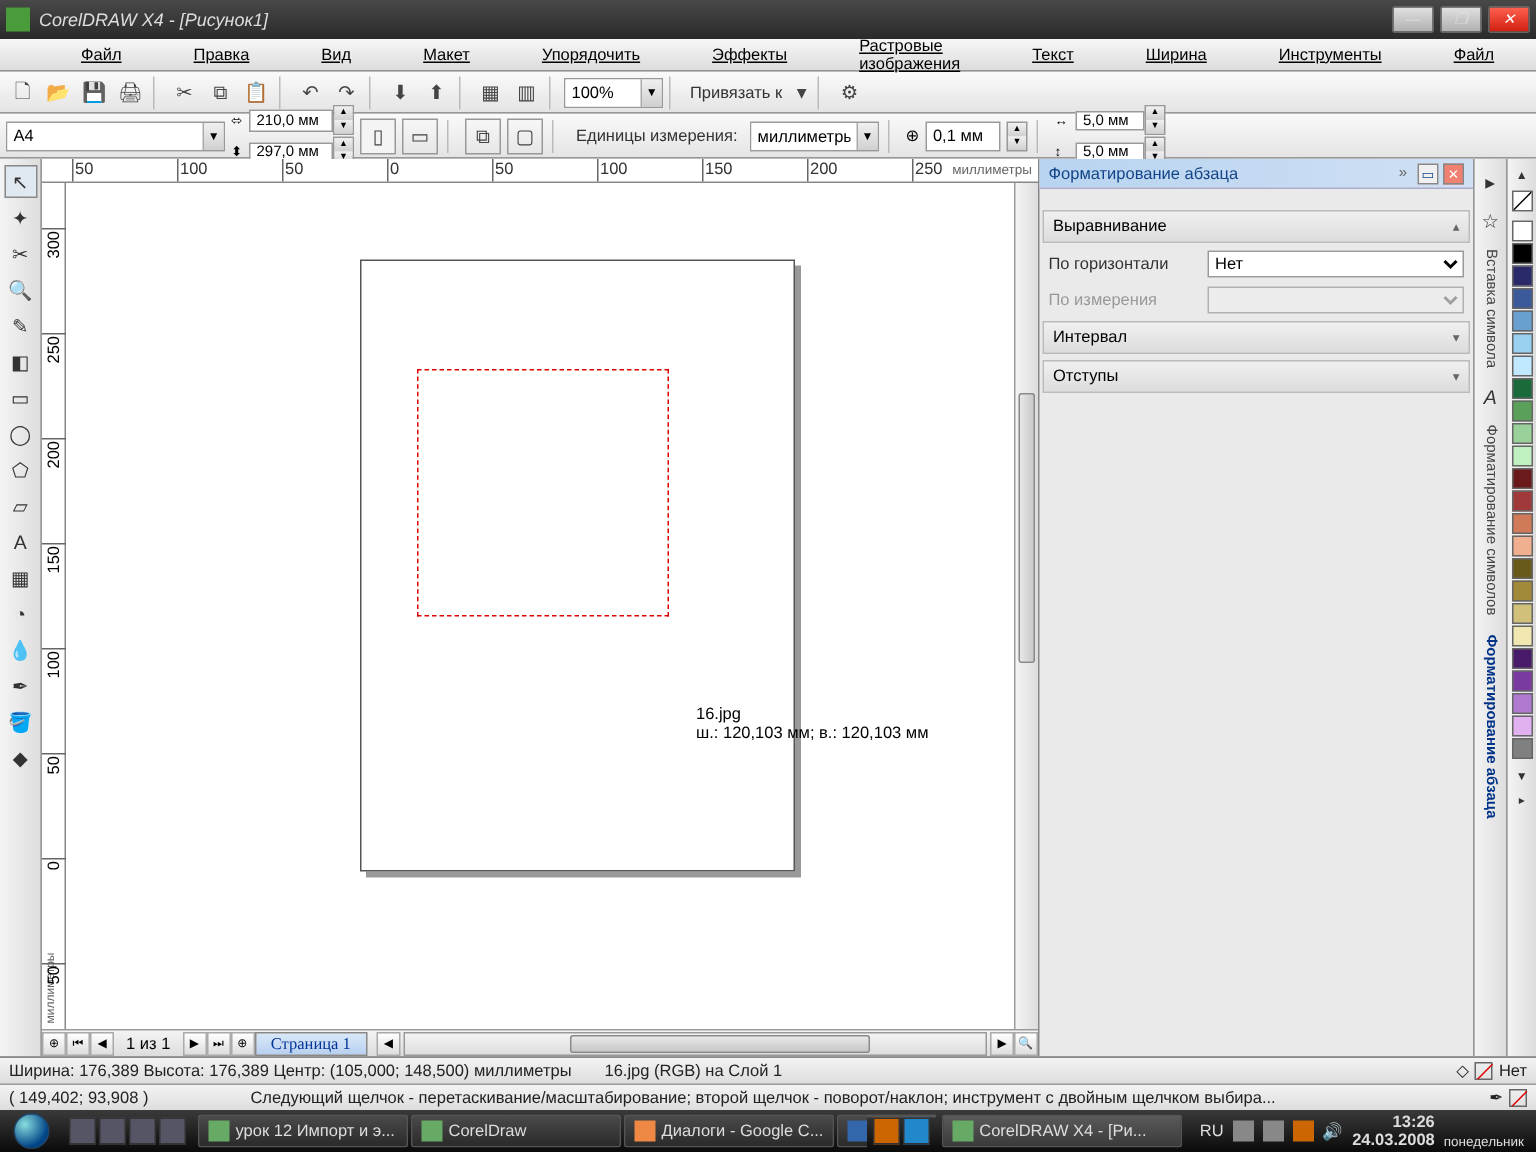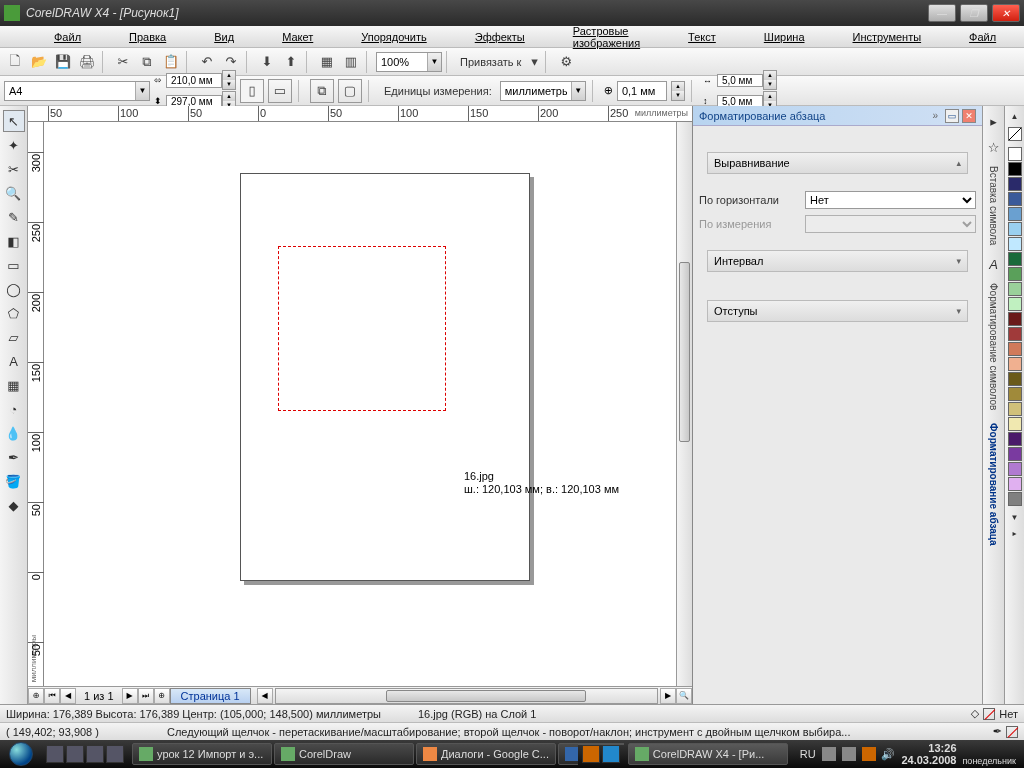--- a/index.html
+++ b/index.html
@@ -55,45 +55,45 @@
 .pageshadow{position:absolute;left:200px;top:55px;width:290px;height:408px;background:#999;}
 .page{position:absolute;left:196px;top:51px;width:290px;height:408px;background:#fff;border:1px solid #555;}
 .importrect{position:absolute;left:234px;top:124px;width:168px;height:165px;border:1px dashed #d00;}
 .importlabel{position:absolute;left:420px;top:348px;font-size:10px;color:#000;line-height:13px;}
 .vscroll{position:absolute;right:0;top:0;bottom:0;width:16px;background:linear-gradient(90deg,#f4f4f4,#ddd);border-left:1px solid #999;}
 .vscroll .thumb{position:absolute;left:2px;right:2px;top:140px;height:180px;background:linear-gradient(90deg,#e8e8e8,#c8c8c8);border:1px solid #888;border-radius:2px;}
 
 
 .pagenav{height:18px;background:linear-gradient(#f4f4f4,#ddd);border-top:1px solid #999;display:flex;align-items:center;font-size:10px;}
 .pgbtn{width:16px;height:16px;display:flex;align-items:center;justify-content:center;border:1px solid #aaa;background:linear-gradient(#fff,#ddd);cursor:pointer;font-size:8px;}
-.pgtab{padding:4px 10px;height:16px;background:linear-gradient(#d8e8f8,#b8d0f0);border:1px solid #888;color:#003399;display:flex;align-items:center;cursor:pointer;}
+.pgtab{padding:4px 10px;height:16px;background:linear-gradient(#d8e8f8,#b8d0f0);border:1px solid #888;color:#003399;display:flex;align-items:center;cursor:pointer;font-family:Liberation Serif, serif;}
 .pgcnt{padding:0 8px;}
 .hscroll{flex:1;height:16px;background:linear-gradient(#f4f4f4,#ddd);border:1px solid #999;margin:0 2px;position:relative;}
 .hscroll .thumb{position:absolute;top:1px;bottom:1px;left:110px;width:200px;background:linear-gradient(#e8e8e8,#c8c8c8);border:1px solid #888;border-radius:2px;}
 
 
 .docker{width:290px;background:#eaeaea;border-left:1px solid #888;display:flex;flex-direction:column;}
 .dhdr{height:20px;background:linear-gradient(90deg,#b8d4f0,#d0e0f4);display:flex;align-items:center;padding:0 6px;font-size:11px;color:#114488;border-bottom:1px solid #aac;}
 .dhdr .dtitle{flex:1;}
 .dhdr .dbtn{width:14px;height:14px;border:1px solid #888;background:#f0f0f0;margin-left:3px;display:flex;align-items:center;justify-content:center;font-size:9px;cursor:pointer;}
 .dhdr .dbtn.close{background:#f08070;color:#fff;}
-.dsection{background:linear-gradient(#f0f0f0,#dcdcdc);border:1px solid #bbb;margin:14px;padding:4px 6px;display:flex;align-items:center;cursor:pointer;}
+.dsection{background:linear-gradient(#f0f0f0,#dcdcdc);border:1px solid #bbb;margin:2px;padding:4px 6px;display:flex;align-items:center;cursor:pointer;}
 .dsection .expand{margin-left:auto;font-size:9px;color:#666;}
 .drow{display:flex;align-items:center;padding:3px 6px;gap:6px;}
 .drow label{width:100px;color:#333;}
 .drow.disabled label{color:#999;}
 .drow select{flex:1;height:18px;border:1px solid #999;background:#fff;font-size:11px;}
 
 
 .rightstrip{width:22px;background:linear-gradient(90deg,#f4f4f4,#ddd);border-left:1px solid #999;display:flex;flex-direction:column;align-items:center;padding-top:4px;gap:4px;}
 .rslabel{writing-mode:vertical-rl;font-size:10px;color:#444;padding:4px 0;}
 .csw{width:14px;height:14px;border:1px solid #666;margin:1px auto;}
 
 
-.status1{position:absolute;bottom:46px;left:0;right:0;height:18px;background:linear-gradient(#f4f4f4,#ddd);border-top:1px solid #999;display:flex;align-items:center;padding:0 6px;font-size:10px;color:#222;gap:17px;}
+.status1{position:absolute;bottom:46px;left:0;right:0;height:18px;background:linear-gradient(#f4f4f4,#ddd);border-top:1px solid #999;display:flex;align-items:center;padding:0 6px;font-size:10px;color:#222;gap:2px;}
 .status1 .r{margin-left:auto;display:flex;align-items:center;gap:4px;}
 .nofill{width:12px;height:12px;border:1px solid #666;position:relative;}
 .nofill::after{content:"";position:absolute;left:-1px;top:5px;width:14px;border-top:1px solid #d00;transform:rotate(-45deg);}
 .status2{position:absolute;bottom:28px;left:0;right:0;height:18px;background:linear-gradient(#f4f4f4,#ddd);border-top:1px solid #bbb;display:flex;align-items:center;padding:0 6px;font-size:10px;color:#222;gap:48px;}
 .status2 .r{margin-left:auto;display:flex;align-items:center;gap:4px;}
 
 
 .taskbar{position:absolute;bottom:0;left:0;right:0;height:28px;background:linear-gradient(#3a3a3a,#0a0a0a);display:flex;align-items:center;}
 .startbtn{width:42px;height:28px;display:flex;align-items:center;justify-content:center;}
 .orb{width:24px;height:24px;border-radius:50%;background:radial-gradient(circle at 30% 30%,#8dd,#048 70%);border:1px solid #246;}

